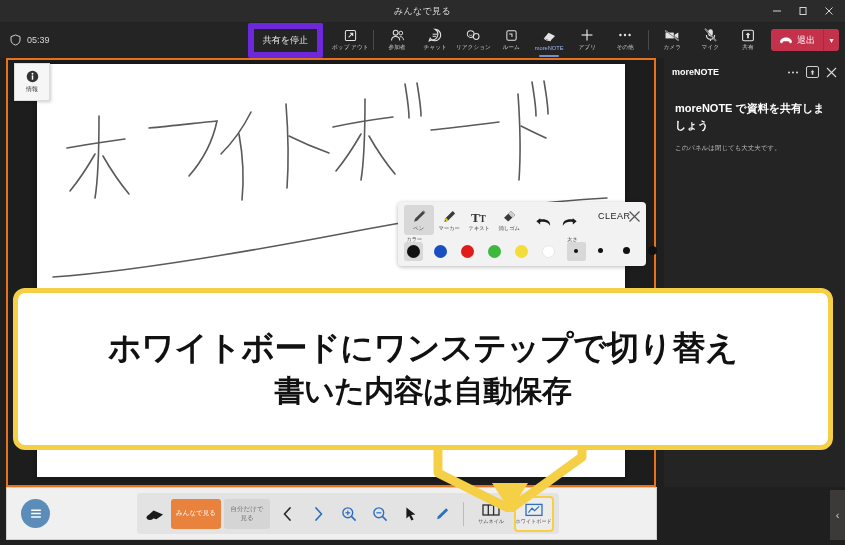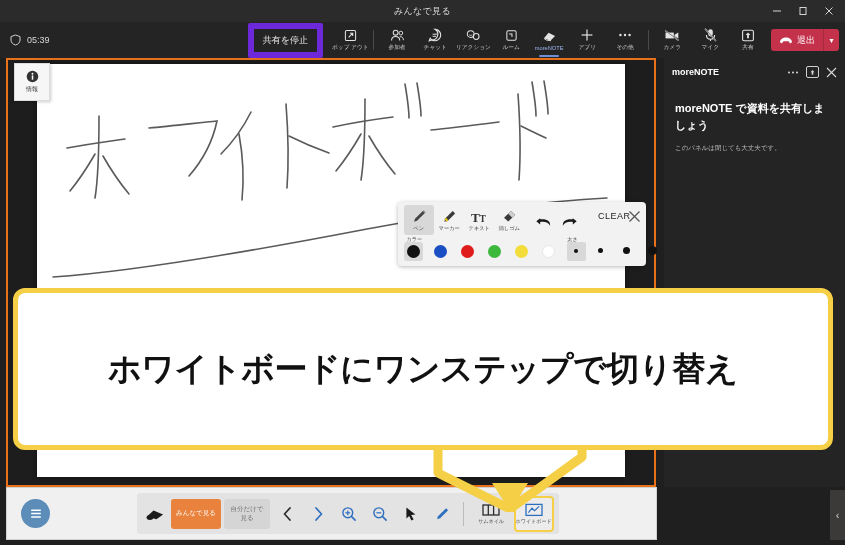--- a/index.html
+++ b/index.html
@@ -573,15 +573,16 @@
 
   <div class="collapse-tab">‹</div>
 
   <svg class="callout-tail" viewBox="0 0 160 75">
     <path d="M6 4 L6 36 L78 72 L150 20 L150 4" fill="none" stroke="#f5cf45" stroke-width="9" stroke-linejoin="round"></path>
     <path d="M60 46 L78 74 L96 46 Z" fill="#f5cf45"></path>
   </svg>
 
   <div class="callout">
     <div class="callout-l1">ホワイトボードにワンステップで切り替え</div>
+    <div class="callout-l2">書いた内容は自動保存</div>
   </div>
 
 </div>
 
 </body></html>

